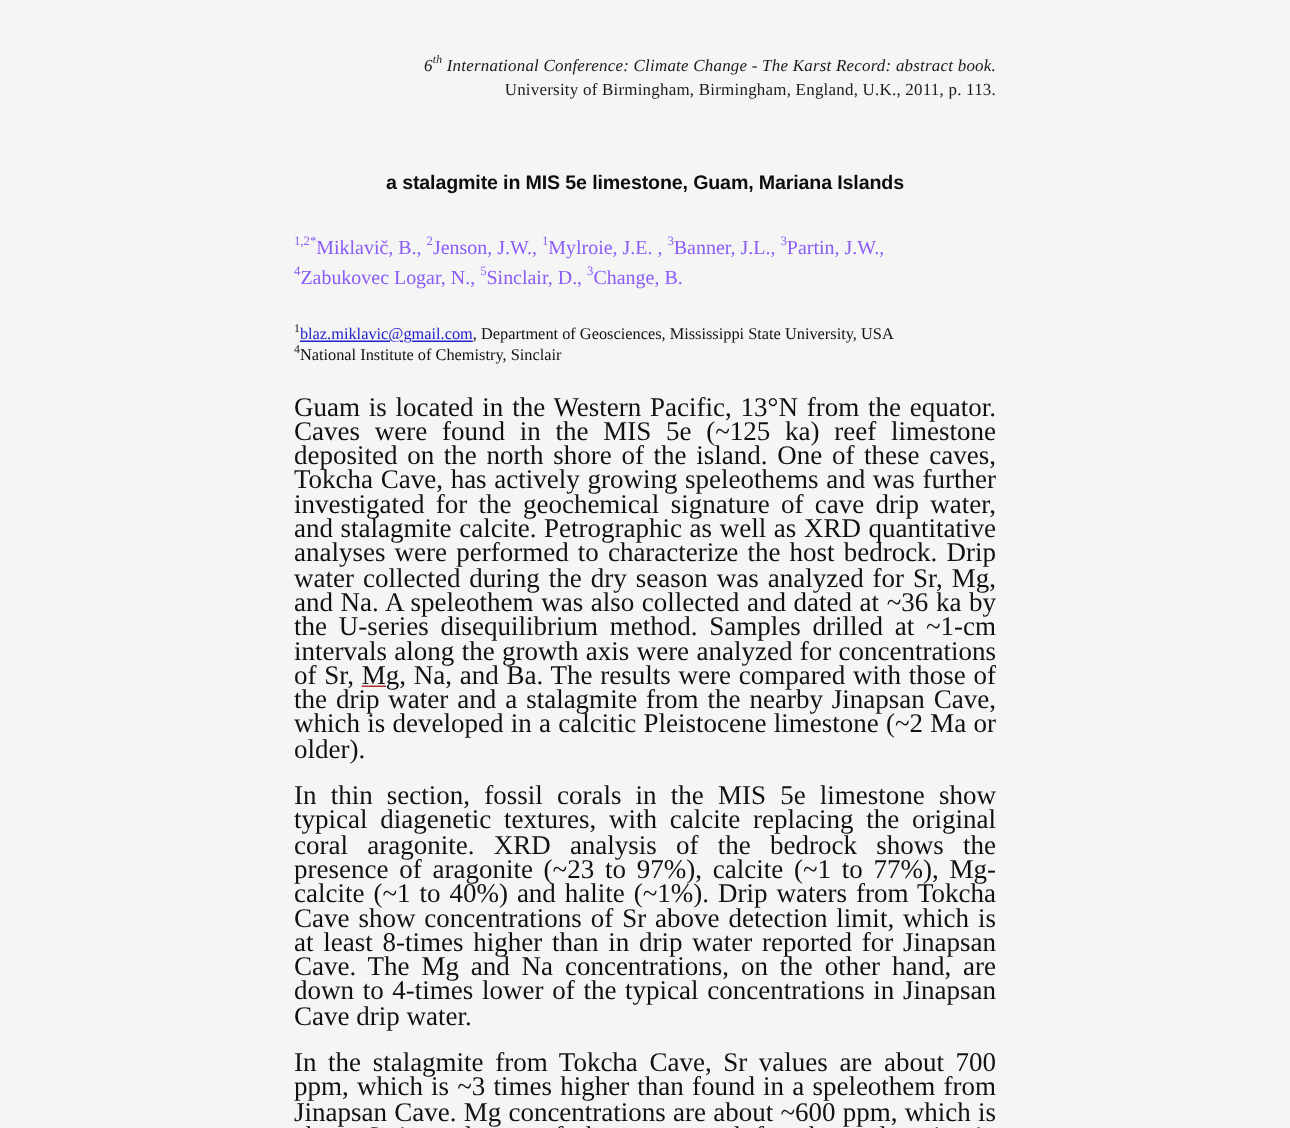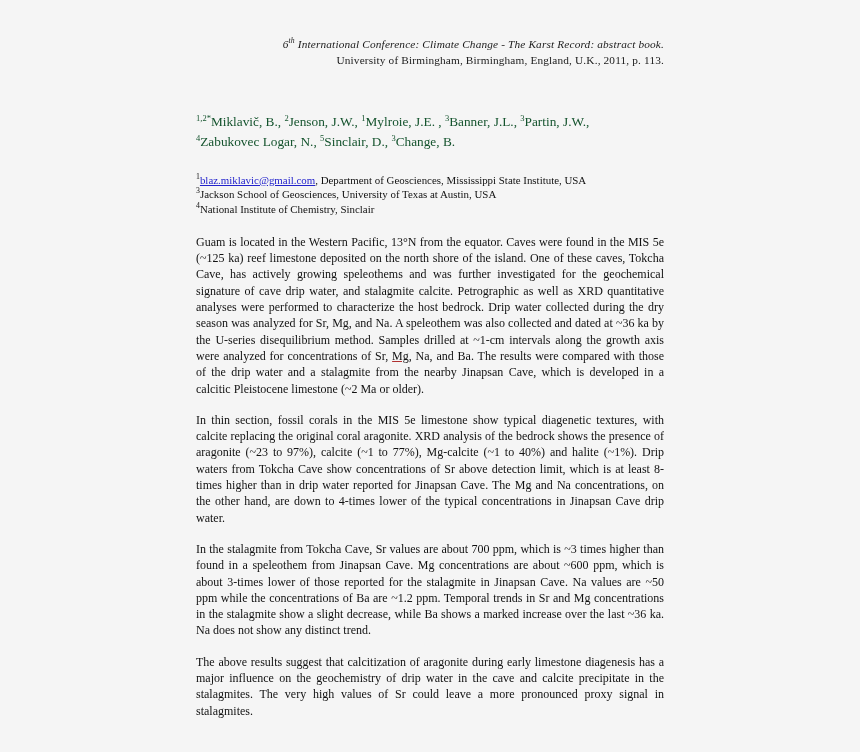--- a/index.html
+++ b/index.html
@@ -53,21 +53,21 @@
     color: #0d0d0d;
   }
   .title .l2 { display: block; }
 
   
   .authors {
     font-size: 13.3px;
     line-height: 19.5px;
     margin: 23px 0 0 0;
     text-align: left;
-    color: #14532d;
+    color: #8b5cf6;
   }
   .authors sup { font-size: 0.64em; }
 
   
   .affiliations {
     font-size: 10.9px;
     line-height: 14.3px;
     margin: 22px 0 0 0;
     color: #111;
   }
@@ -76,21 +76,21 @@
   .email-link {
     color: #2222cc;
     text-decoration: underline;
   }
 
   
   .abstract {
     margin-top: 18px;
   }
   .para {
-    font-size: 12px;
+    font-size: 18px;
     line-height: 16.3px;
     text-align: justify;
     text-justify: inter-word;
     margin: 0 0 15px 0;
     color: #111;
     hyphens: none;
   }
   .para:last-child { margin-bottom: 0; }
   .spell {
     text-decoration: underline;
@@ -103,30 +103,30 @@
 <body>
 
 <div class="page">
 
   <div class="conf-header">
     <span><span>6</span><sup>th</sup><span> International Conference: Climate Change - The Karst Record: abstract book.</span></span><br>
     <span class="line2">University of Birmingham, Birmingham, England, U.K., 2011, p. 113.</span>
   </div>
 
   <h1 class="title">
+    <span class="l2">a stalagmite in MIS 5e limestone, Guam, Mariana Islands</span>
   </h1>
 
   <div class="authors">
     <span><sup>1,2*</sup><span>Miklavič, B., </span><sup>2</sup><span>Jenson, J.W., </span><sup>1</sup><span>Mylroie, J.E. , </span><sup>3</sup><span>Banner, J.L., </span><sup>3</sup><span>Partin, J.W.,</span></span><br>
     <span><sup>4</sup><span>Zabukovec Logar, N., </span><sup>5</sup><span>Sinclair, D., </span><sup>3</sup><span>Change, B.</span></span>
   </div>
 
   <div class="affiliations">
-      <div class="affil-line"><sup>1</sup><a class="email-link" href="#">blaz.miklavic@gmail.com</a><span>, Department of Geosciences, Mississippi State Institute, USA</span></div>
-      <div class="affil-line"><sup>3</sup><span>Jackson School of Geosciences, University of Texas at Austin, USA</span></div>
+      <div class="affil-line"><sup>1</sup><a class="email-link" href="#">blaz.miklavic@gmail.com</a><span>, Department of Geosciences, Mississippi State University, USA</span></div>
       <div class="affil-line"><sup>4</sup><span>National Institute of Chemistry, Sinclair</span></div>
     </div>
 
   <div class="abstract">
 
     <p class="para"><span>Guam is located in the Western Pacific, 13°N from the equator. Caves were found in the MIS 5e  (~125 ka) reef limestone deposited on the north shore of the island. One of these caves, Tokcha Cave, has actively growing speleothems and was further investigated for the geochemical signature of cave drip water, and stalagmite calcite. Petrographic as well as XRD quantitative analyses were performed to characterize the host bedrock. Drip water collected during the dry season was analyzed for Sr, Mg, and Na. A speleothem was also collected and dated at ~36 ka by the U-series disequilibrium method. Samples drilled at ~1-cm intervals along the growth axis were analyzed for concentrations of Sr, </span><span class="spell">Mg</span><span>, Na, and Ba. The results were compared with those of the drip water and a stalagmite from the nearby Jinapsan Cave, which is developed in a calcitic Pleistocene limestone (~2 Ma or older).</span></p>
 
     <p class="para">In thin section, fossil corals in the MIS 5e limestone show typical diagenetic textures, with calcite replacing the original coral aragonite. XRD analysis of the bedrock shows the presence of aragonite (~23 to 97%), calcite (~1 to 77%), Mg-calcite (~1 to 40%) and halite (~1%). Drip waters from Tokcha Cave show concentrations of Sr above detection limit, which is at least 8-times higher than in drip water reported for Jinapsan Cave. The Mg and Na concentrations, on the other hand, are down to 4-times lower of the typical concentrations in Jinapsan Cave drip water.</p>
 
     <p class="para">In the stalagmite from Tokcha Cave, Sr values are about 700 ppm, which is ~3 times higher than found in a speleothem from Jinapsan Cave. Mg concentrations are about ~600 ppm, which is about 3-times lower of those reported for the stalagmite in Jinapsan Cave. Na values are ~50 ppm while the concentrations of Ba are ~1.2 ppm. Temporal trends in Sr and Mg concentrations in the stalagmite show a slight decrease, while Ba shows a marked increase over the last ~36 ka. Na does not show any distinct trend.</p>

